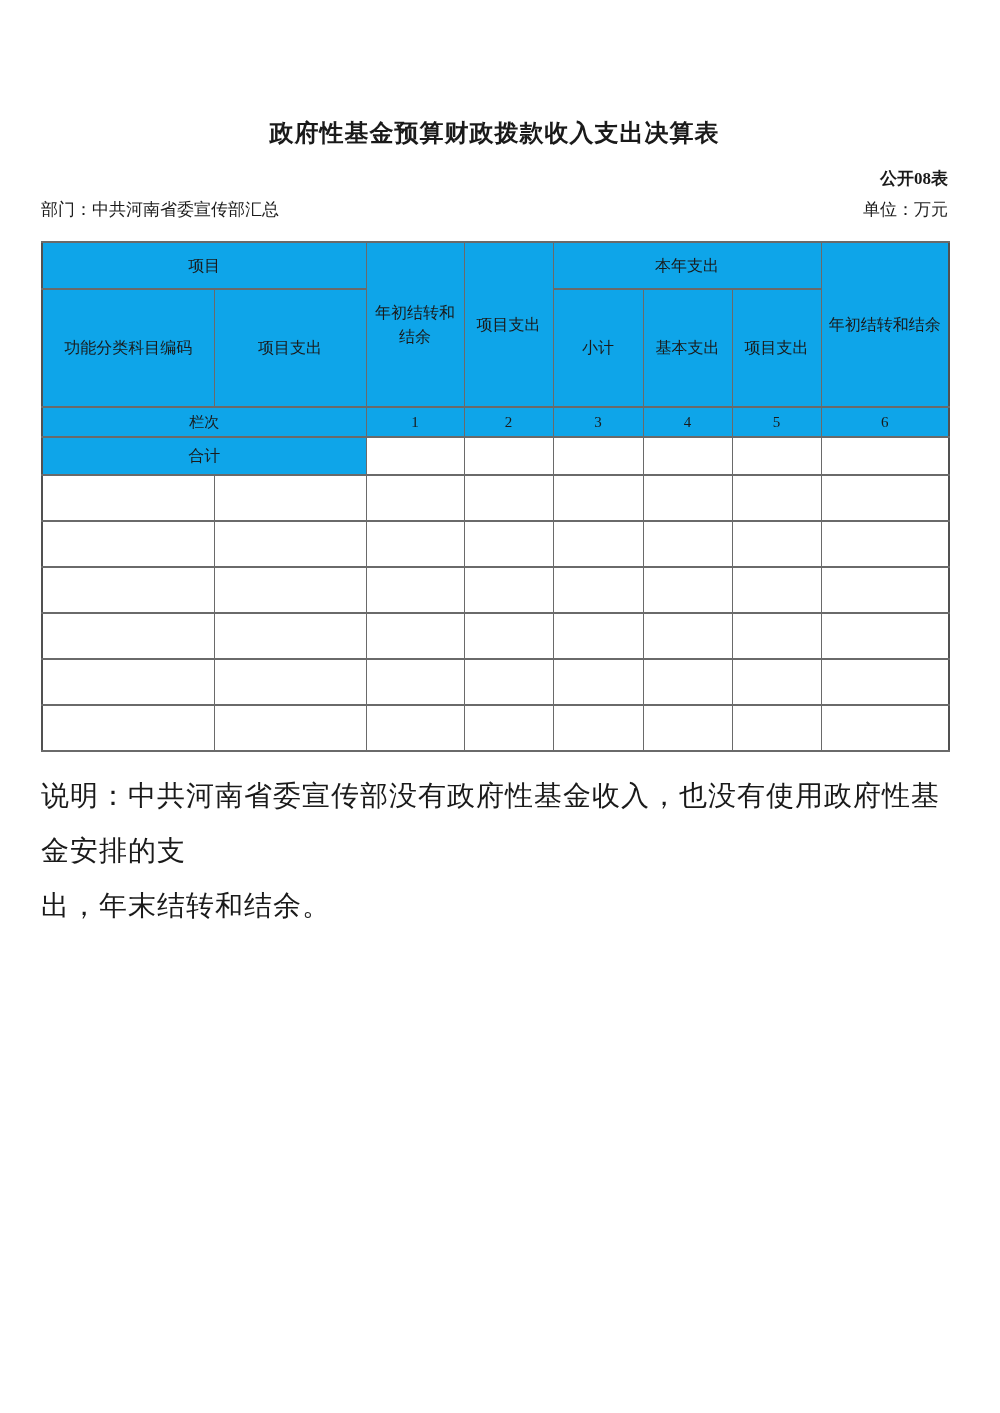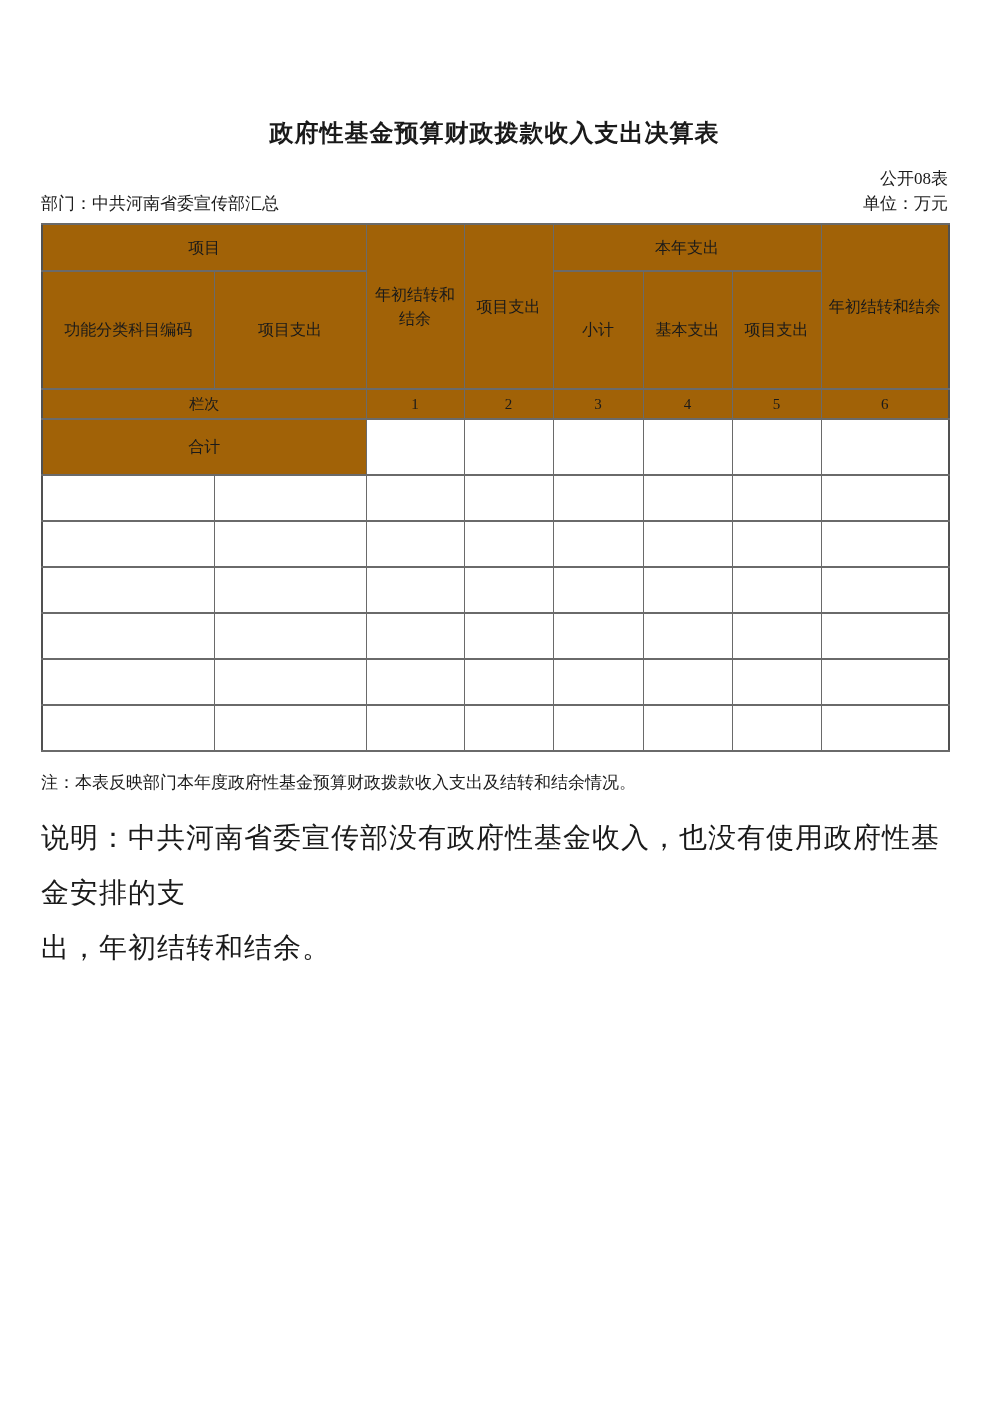--- a/index.html
+++ b/index.html
@@ -23,54 +23,55 @@
     font-weight: bold;
     letter-spacing: 1px;
     line-height: 30px;
   }
 
   .form-code {
     text-align: right;
     font-size: 17px;
     margin-top: 20px;
     line-height: 22px;
+    font-weight: bold;
   }
 
   .meta-row {
     display: flex;
     justify-content: space-between;
     font-size: 17px;
-    margin-top: 3px;
+    margin-top: 9px;
     line-height: 22px;
-    padding-bottom: 8px;
+    padding-bottom: 20px;
   }
 
   table.budget {
     width: 907px;
     border-collapse: collapse;
     table-layout: fixed;
     border: 2px solid #515151;
   }
   .budget td {
     border: 1px solid #6a6a6a;
     border-top-width: 2px;
     border-bottom-width: 2px;
     text-align: center;
     vertical-align: middle;
     font-size: 16px;
     padding: 2px 4px;
     line-height: 24px;
     overflow: hidden;
   }
-  .budget td.g { background: #a16207; }
+  .budget td.g { background: #0ea5e9; }
   tr.hr1 { height: 47px; }
   tr.hr2 { height: 118px; padding-left: 19px; }
   tr.idx { height: 30px; }
   tr.idx td { font-size: 15px; }
-  tr.total { height: 56px; margin-top: 33px; }
+  tr.total { height: 38px; margin-top: 33px; }
   tr.empty { height: 46px; }
 
   .note {
     font-size: 17px;
     margin: 20px 0 0 0;
     line-height: 22px;
   }
   .statement {
     font-size: 28px;
     margin: 16px 0 0 0;
@@ -193,21 +194,20 @@
             <td></td>
             <td></td>
             <td></td>
             <td></td>
             <td></td>
             <td></td>
         </tr>
       </tbody>
     </table>
 
-    <p class="note">注：本表反映部门本年度政府性基金预算财政拨款收入支出及结转和结余情况。</p>
 
     <p class="statement">
       <span style="display:block">说明：中共河南省委宣传部没有政府性基金收入，也没有使用政府性基金安排的支</span>
-      <span style="display:block">出，年初结转和结余。</span>
+      <span style="display:block">出，年末结转和结余。</span>
     </p>
 
   </div>
 </div>
 
 </body></html>

